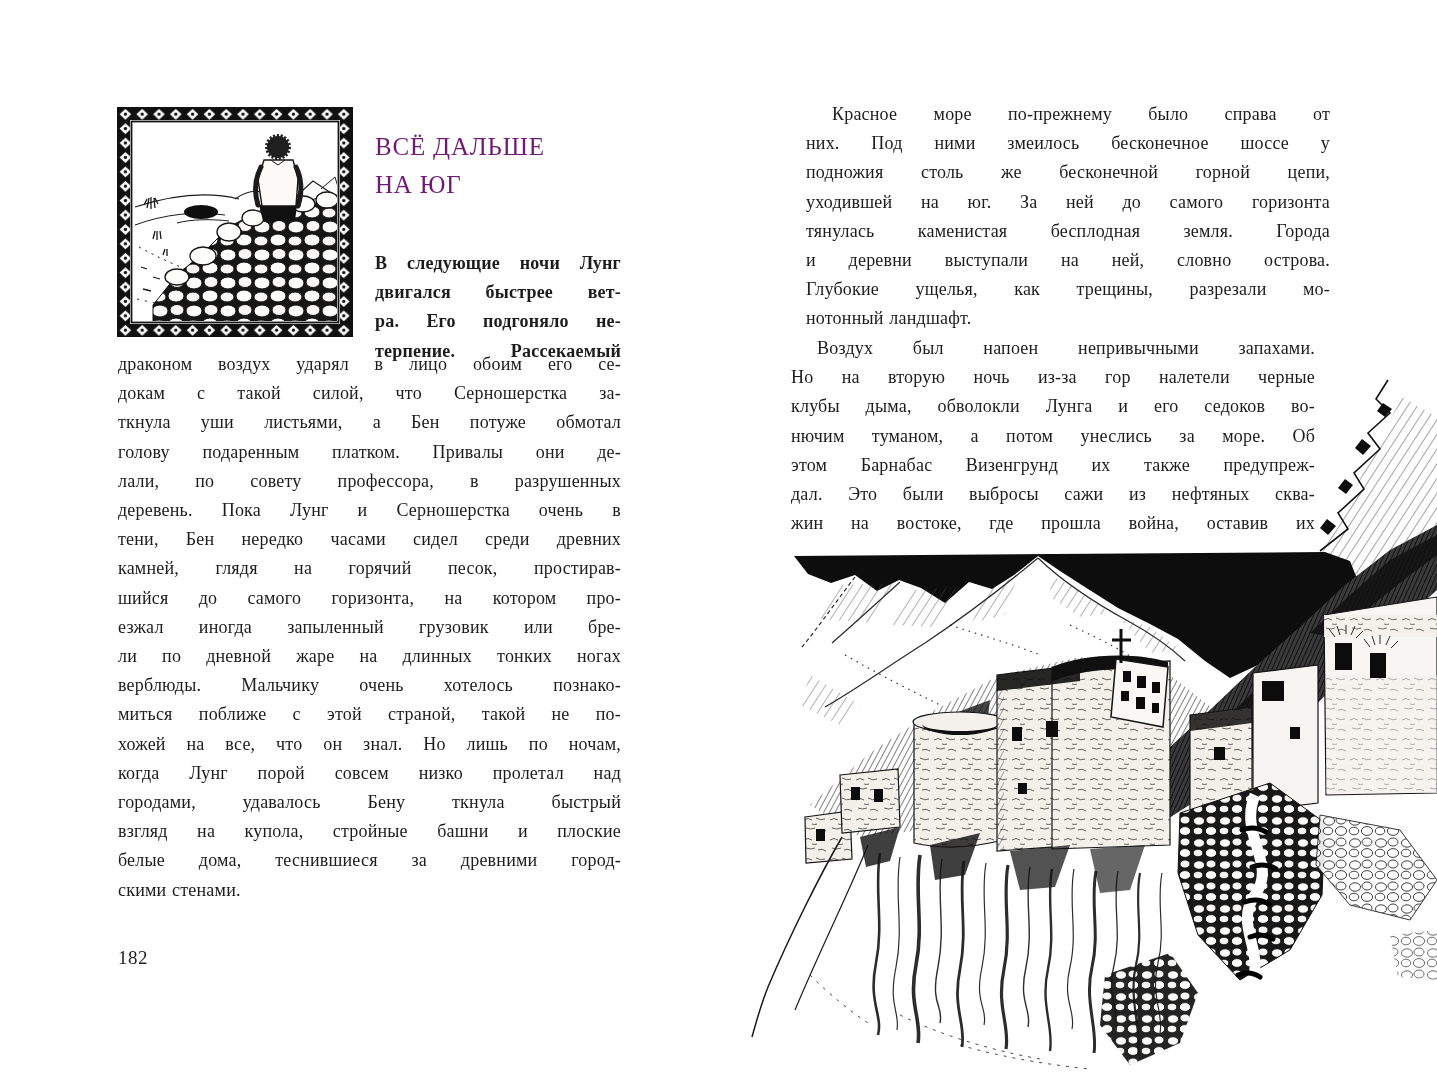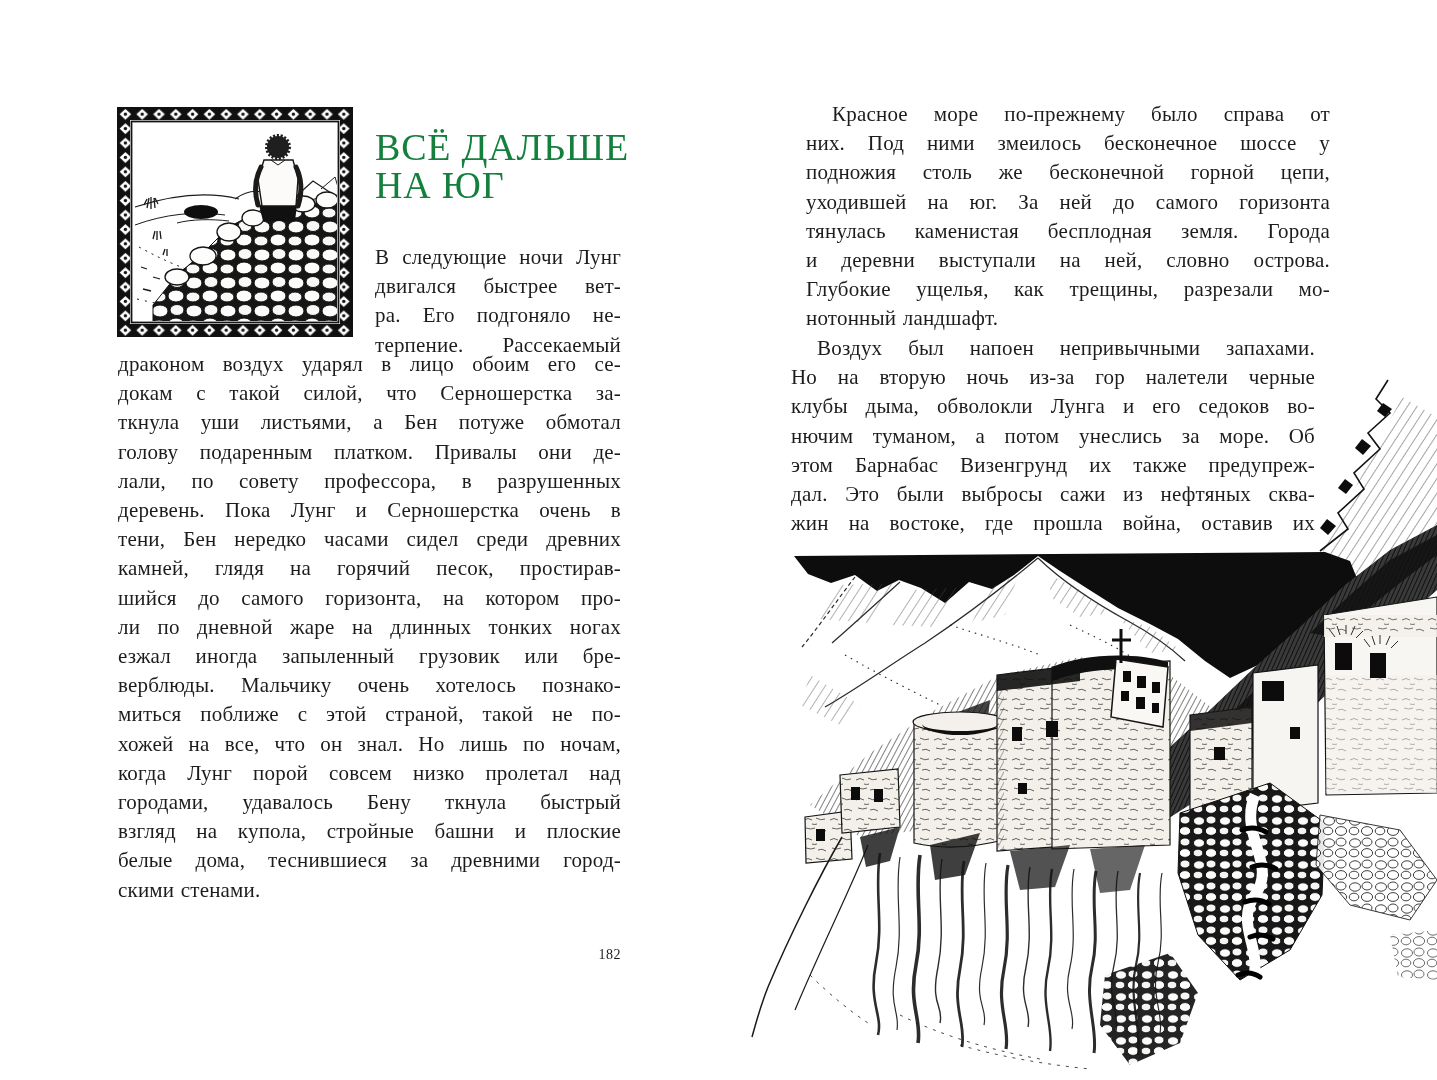--- a/index.html
+++ b/index.html
@@ -1,27 +1,27 @@
 <!DOCTYPE html>
 <html><head>
 <meta charset="utf-8">
 <style>
   html,body{margin:0;padding:0;background:#ffffff;}
   .stage{position:relative;width:1437px;height:1080px;background:#ffffff;overflow:hidden;
          font-family:"Liberation Serif","DejaVu Serif",serif;color:#1c1c1c;}
   .abs{position:absolute;}
   
   .tline{display:block;text-align:justify;text-align-last:justify;white-space:normal;
-         font-size:21px;line-height:29.2px;letter-spacing:0.2px;word-spacing:1px;}
+         font-size:18px;line-height:29.2px;letter-spacing:0.2px;word-spacing:1px;}
   .tline.last{text-align-last:left;}
   .para-indent .tline:first-child{text-indent:26px;}
-  .chapter-title{margin:0;font-weight:400;font-size:38px;line-height:38px;
-                 letter-spacing:0.8px;color:#15803d;}
+  .chapter-title{margin:0;font-weight:400;font-size:25px;line-height:38px;
+                 letter-spacing:0.8px;color:#701a75;}
   .chapter-title span{display:block;}
-  .page-number{font-size:14px;text-align:right;letter-spacing:0.5px;}
+  .page-number{font-size:19px;text-align:left;letter-spacing:0.5px;}
   figure{margin:0;padding:0;}
   svg{display:block;}
 </style>
 </head>
 <body>
 
 <div class="stage">
 
   <section class="abs" style="left:0;top:0;width:700px;height:1080px;">
 
@@ -85,39 +85,39 @@
           <path d="M179,60 C185,72 185,86 181,99" fill="none" stroke="#1b1b1b" stroke-width="5" stroke-linecap="round"></path>
         </g>
       </svg>
     </figure>
 
     <h1 class="chapter-title abs" style="left:375px;top:128px;">
       <span>ВСЁ ДАЛЬШЕ</span>
       <span>НА ЮГ</span>
     </h1>
 
-    <div class="abs" style="left:375px;top:243px;width:246px;">
+    <div class="abs" style="left:375px;top:249px;width:246px;font-weight:bold;">
         <div class="tline">В следующие ночи Лунг</div>
         <div class="tline">двигался быстрее вет-</div>
         <div class="tline">ра. Его подгоняло не-</div>
         <div class="tline">терпение. Рассекаемый</div>
       </div>
 
     <div class="abs para-end" style="left:118px;top:350px;width:503px;">
         <div class="tline">драконом воздух ударял в лицо обоим его се-</div>
         <div class="tline">докам с такой силой, что Серношерстка за-</div>
         <div class="tline">ткнула уши листьями, а Бен потуже обмотал</div>
         <div class="tline">голову подаренным платком. Привалы они де-</div>
         <div class="tline">лали, по совету профессора, в разрушенных</div>
         <div class="tline">деревень. Пока Лунг и Серношерстка очень в</div>
         <div class="tline">тени, Бен нередко часами сидел среди древних</div>
         <div class="tline">камней, глядя на горячий песок, простирав-</div>
         <div class="tline">шийся до самого горизонта, на котором про-</div>
+        <div class="tline">езжал иногда запыленный грузовик или бре-</div>
         <div class="tline">ли по дневной жаре на длинных тонких ногах</div>
-        <div class="tline">езжал иногда запыленный грузовик или бре-</div>
         <div class="tline">верблюды. Мальчику очень хотелось познако-</div>
         <div class="tline">миться поближе с этой страной, такой не по-</div>
         <div class="tline">хожей на все, что он знал. Но лишь по ночам,</div>
         <div class="tline">когда Лунг порой совсем низко пролетал над</div>
         <div class="tline">городами, удавалось Бену ткнула быстрый</div>
         <div class="tline">взгляд на купола, стройные башни и плоские</div>
         <div class="tline">белые дома, теснившиеся за древними город-</div>
         <div class="tline last">скими стенами.</div>
       </div>
 

